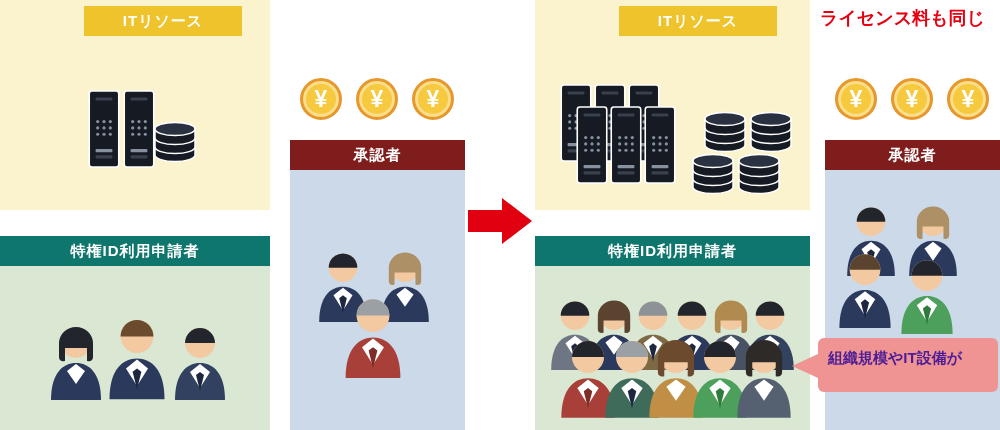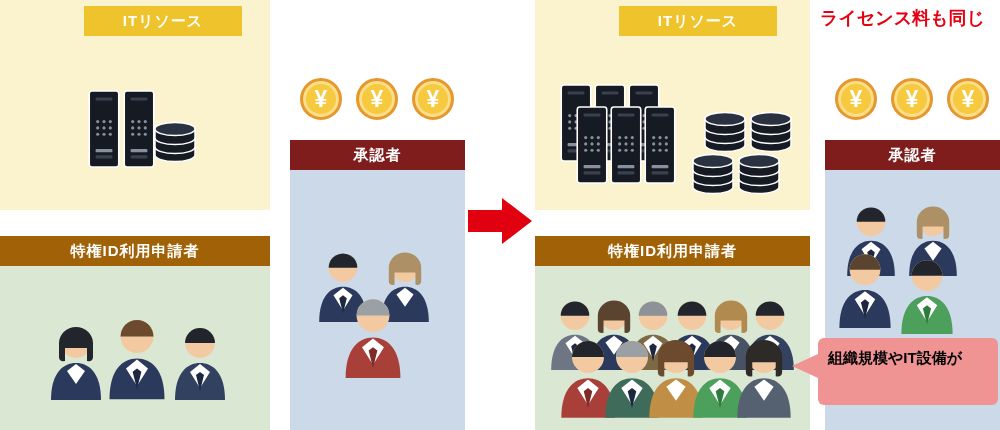--- a/index.html
+++ b/index.html
@@ -4,34 +4,34 @@
 <style>
   *{margin:0;padding:0;box-sizing:border-box}
   html,body{background:#fff}
   body{font-family:"Liberation Sans","DejaVu Sans",sans-serif}
   .canvas{position:relative;width:1000px;height:430px;background:#fff;overflow:hidden}
   .abs{position:absolute}
   .panel{position:absolute}
   .hdr{position:absolute;display:flex;align-items:center;justify-content:center;
        color:#fff;font-weight:bold;font-size:15px;letter-spacing:1px;white-space:nowrap}
   .hdr-gold{background:#efc32b}
-  .hdr-green{background:#a16207}
+  .hdr-green{background:#0f766e}
   .hdr-blue{background:#7f1d1d}
   .bg-yellow{background:#fbf2ce}
   .bg-green{background:#dae8d3}
   .bg-blue{background:#cbd9e9}
   .coin{position:absolute;width:42px;height:42px;border-radius:50%;
         background:#f7c93f;border:3px solid #e6982e;
         box-shadow:inset 0 0 0 3px rgba(255,255,255,.4);
         display:flex;align-items:center;justify-content:center;
         color:#fff;font-weight:bold;font-size:23px;line-height:1}
   .note{position:absolute;left:820px;top:5px;width:178px;color:#e60012;
         font-weight:bold;font-size:18px;line-height:1.45;white-space:nowrap}
-  .bubble{position:absolute;left:818px;top:338px;width:180px;height:67px;
-          background:#f09393;border-radius:6px;color:#000000;font-weight:bold;
+  .bubble{position:absolute;left:818px;top:338px;width:180px;height:54px;
+          background:#f09393;border-radius:6px;color:#4c1d95;font-weight:bold;
           font-size:15px;line-height:1.55;padding:8px 10px;z-index:6;white-space:nowrap}
   .bubble-tail{position:absolute;left:792px;top:354px;width:0;height:0;z-index:6;
           border-top:12px solid transparent;border-bottom:12px solid transparent;
           border-right:26px solid #f09393}
   svg.abs{overflow:visible}
 </style>
 </head>
 <body>
 
 <svg width="0" height="0" style="position:absolute" aria-hidden="true">

